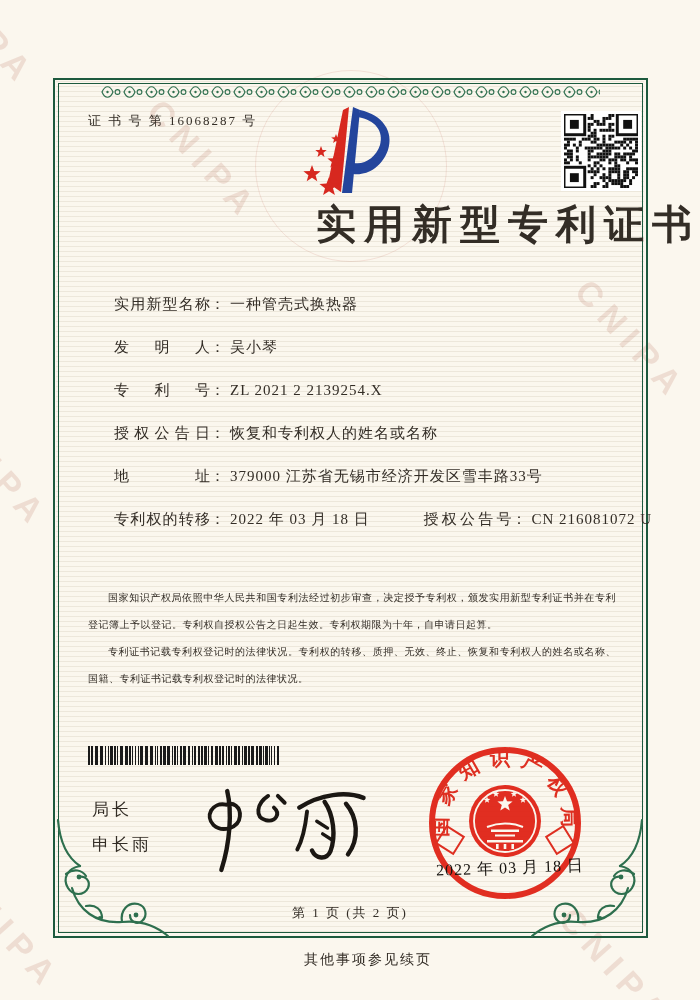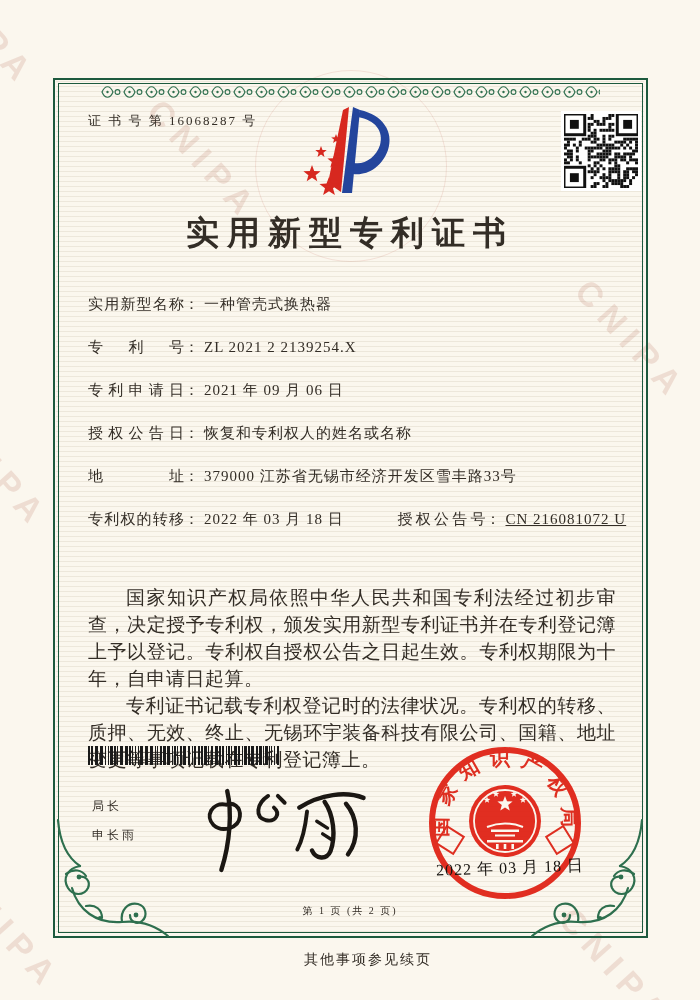--- a/index.html
+++ b/index.html
@@ -21,47 +21,47 @@
   .frame-inner{position:absolute;left:3px;top:3px;right:3px;bottom:3px;border:1.5px solid #1d5a3e;}
   .band{position:absolute;left:100px;top:84px;width:500px;height:16px;z-index:4;}
   .corner-orn{position:absolute;width:120px;height:120px;z-index:4;}
   .orn-bl{left:52px;top:818px;}
   .orn-br{left:528px;top:818px;transform:scaleX(-1);}
   
   .cert-no{position:absolute;left:88px;top:112px;font-size:13px;letter-spacing:2px;z-index:5;}
   .logo{position:absolute;left:283px;top:98px;width:140px;height:110px;z-index:5;}
   .qr{position:absolute;left:561px;top:111px;width:80px;height:80px;background:#ffffff;
       padding:3px;box-sizing:border-box;z-index:5;}
-  .title{position:absolute;left:0;right:0;top:211px;text-align:center;font-size:33px;
+  .title{position:absolute;left:0;right:0;top:197px;text-align:right;font-size:40px;
          font-weight:bold;letter-spacing:8px;z-index:5;}
   
   .fields{position:absolute;left:88px;top:292px;width:530px;font-size:15px;z-index:5;}
-  .f-row{line-height:24px;margin-bottom:19px;white-space:nowrap;}
+  .f-row{line-height:24px;margin-bottom:19px;white-space:nowrap;margin-left:26px;}
   .f-label{display:inline-block;width:96px;text-align:justify;text-align-last:justify;vertical-align:top;}
   .f-colon{display:inline-block;}
   .f-value{margin-left:5px;letter-spacing:1px;}
-  .grant-no{margin-left:50px;text-decoration:underline;}
+  .grant-no{margin-left:50px;}
   .grant-no .f-label{width:88px;}
   
-  .paras{position:absolute;left:88px;top:584px;width:528px;font-size:19px;line-height:27px;
+  .paras{position:absolute;left:88px;top:584px;width:528px;font-size:10px;line-height:27px;
          text-align:justify;z-index:5;}
   .paras p{margin:0;text-indent:2em;letter-spacing:0.5px;}
   
   .barcode{position:absolute;left:88px;top:746px;width:196px;height:19px;z-index:5;}
   
   .signer{position:absolute;left:92px;top:798px;z-index:5;
-          font-family:"Liberation Sans","DejaVu Sans",sans-serif;font-size:12px;letter-spacing:3px;}
+          font-family:"Liberation Sans","DejaVu Sans",sans-serif;font-size:17px;letter-spacing:3px;}
   .signer div{margin-bottom:12px;}
   .sig{position:absolute;left:198px;top:783px;width:185px;height:95px;z-index:5;}
   
   .seal{position:absolute;left:425px;top:743px;width:160px;height:160px;z-index:6;opacity:0.95;}
   .seal-date{position:absolute;left:436px;top:858px;width:150px;font-size:16px;color:#16130f;
              letter-spacing:1px;transform:rotate(-2deg);z-index:7;white-space:nowrap;}
   
-  .page-info{position:absolute;left:0;right:0;top:904px;text-align:center;font-size:10px;
+  .page-info{position:absolute;left:0;right:0;top:904px;text-align:center;font-size:13px;
              letter-spacing:2px;z-index:5;}
   .footer-note{position:absolute;left:0;right:0;top:951px;text-align:center;font-size:14px;
                letter-spacing:2px;z-index:5;padding-left:36px;}
 </style>
 </head>
 <body>
 
 <div class="page">
 
   <span class="wm" style="left:-55px;top:-42px;">CNIPA</span>
@@ -478,40 +478,40 @@
         </g>
       </svg></div>
 
   <div class="title">实用新型专利证书</div>
 
   <div class="fields">
     <div class="f-row">
       <span class="f-label">实用新型名称</span><span class="f-colon">：</span><span class="f-value">一种管壳式换热器</span>
     </div>
     <div class="f-row">
-      <span class="f-label">专利号</span><span class="f-colon">：</span><span class="f-value">ZL 2021 2 2139254.X</span>
+      <span class="f-label">发明人</span><span class="f-colon">：</span><span class="f-value">吴小琴</span>
     </div>
     <div class="f-row">
-      <span class="f-label">专利申请日</span><span class="f-colon">：</span><span class="f-value">2021 年 09 月 06 日</span>
+      <span class="f-label">专利号</span><span class="f-colon">：</span><span class="f-value">ZL 2021 2 2139254.X</span>
     </div>
     <div class="f-row">
       <span class="f-label">授权公告日</span><span class="f-colon">：</span><span class="f-value">恢复和专利权人的姓名或名称</span>
     </div>
     <div class="f-row">
       <span class="f-label">地址</span><span class="f-colon">：</span><span class="f-value">379000 江苏省无锡市经济开发区雪丰路33号</span>
     </div>
     <div class="f-row">
       <span><span class="f-label">专利权的转移</span><span class="f-colon">：</span><span class="f-value">2022 年 03 月 18 日</span></span>
       <span class="grant-no"><span class="f-label">授权公告号</span><span class="f-colon">：</span><span class="f-value">CN 216081072 U</span></span>
     </div>
   </div>
 
   <div class="paras">
     <p>国家知识产权局依照中华人民共和国专利法经过初步审查，决定授予专利权，颁发实用新型专利证书并在专利登记簿上予以登记。专利权自授权公告之日起生效。专利权期限为十年，自申请日起算。</p>
-    <p>专利证书记载专利权登记时的法律状况。专利权的转移、质押、无效、终止、无锡环宇装备科技有限公司、国籍、地址变更等事项记载在专利登记簿上。</p>
+    <p>专利证书记载专利权登记时的法律状况。专利权的转移、质押、无效、终止、恢复和专利权人的姓名或名称、国籍、专利证书记载专利权登记时的法律状况。</p>
   </div>
 
   <div class="barcode" id="barcodeBox"><svg viewBox="0 0 196 19" width="196" height="19">
         <rect x="0" y="0" width="2" height="19" fill="#1a1a1a"></rect>
         <rect x="3" y="0" width="2" height="19" fill="#1a1a1a"></rect>
         <rect x="7" y="0" width="3" height="19" fill="#1a1a1a"></rect>
         <rect x="12" y="0" width="3" height="19" fill="#1a1a1a"></rect>
         <rect x="17" y="0" width="1" height="19" fill="#1a1a1a"></rect>
         <rect x="20" y="0" width="1" height="19" fill="#1a1a1a"></rect>
         <rect x="22" y="0" width="3" height="19" fill="#1a1a1a"></rect>

